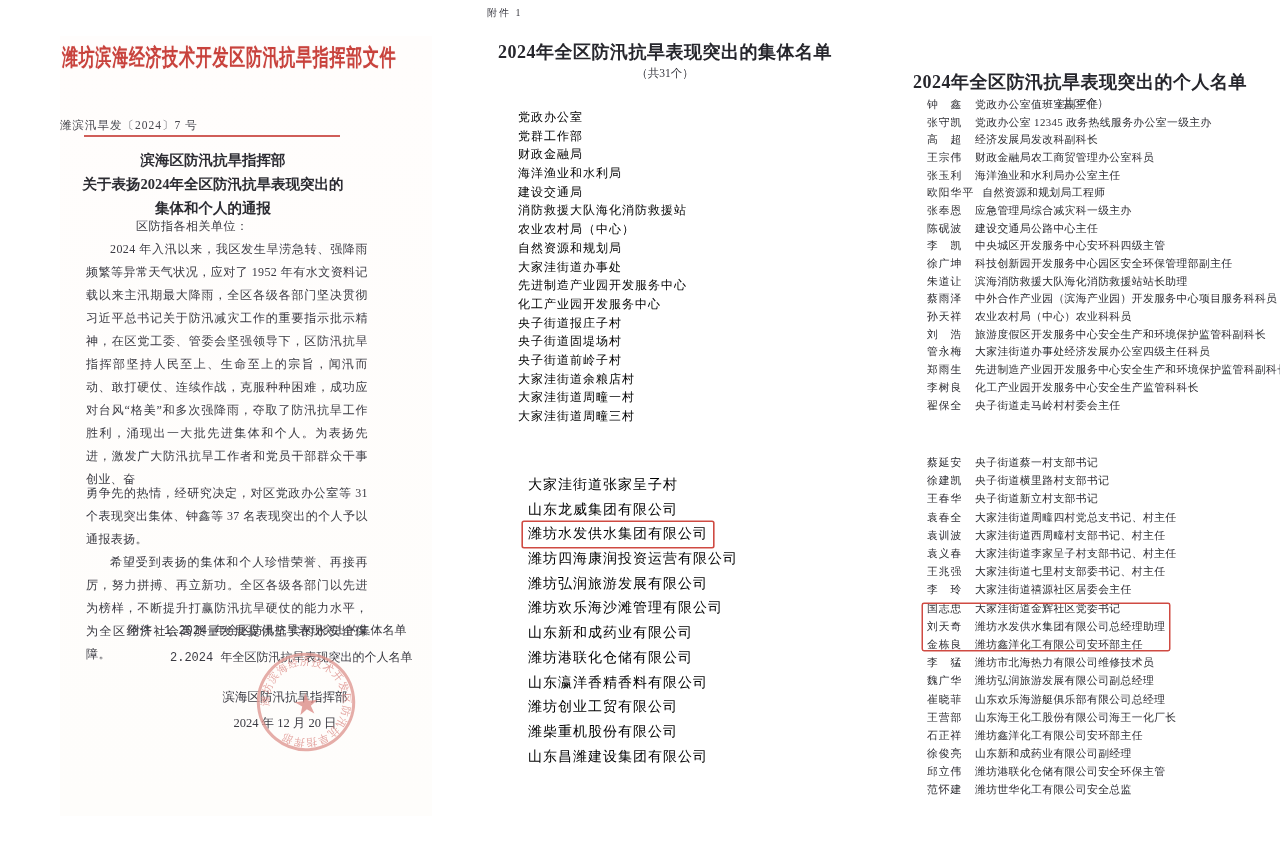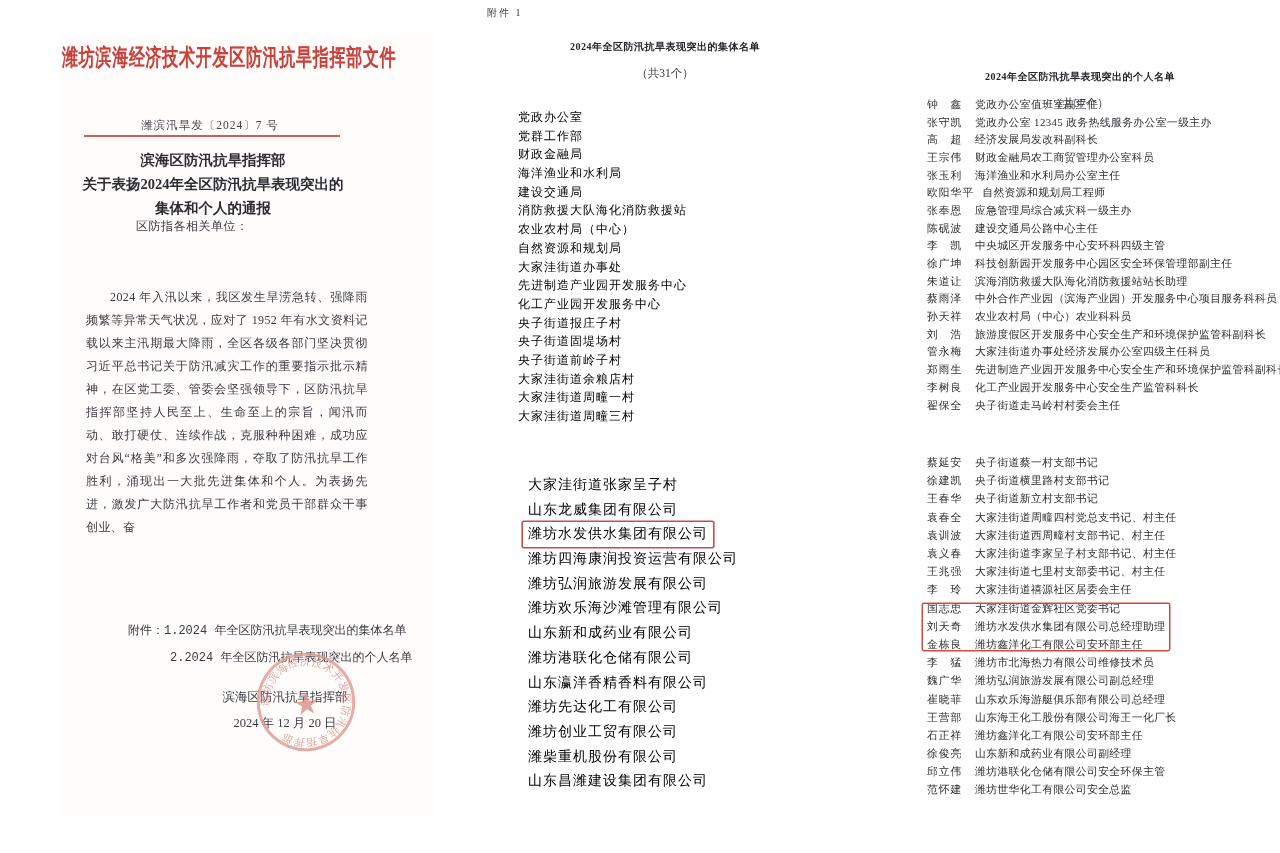--- a/index.html
+++ b/index.html
@@ -9,37 +9,37 @@
   }
   .page{position:absolute;}
   
   .page-notice{left:60px;top:36px;width:372px;height:780px;background:linear-gradient(180deg,#fffdfc, #fefdfb);}
   .red-head{
     position:absolute;left:2px;top:6px;white-space:nowrap;
     font-weight:bold;font-size:21px;color:#c8423c;
     transform:scale(0.76,1.1);transform-origin:left top;letter-spacing:1px;
     text-shadow:0 0 1px rgba(200,66,60,.35);
   }
-  .doc-no{position:absolute;left:0;top:82px;width:300px;text-align:center;font-size:11.5px;color:#45454c;letter-spacing:1px;}
+  .doc-no{position:absolute;left:0;top:82px;width:300px;font-size:11.5px;color:#45454c;letter-spacing:1px;}
   .red-rule{position:absolute;left:24px;top:99px;width:256px;height:2px;background:#c8423c;opacity:.85;}
   .notice-title{position:absolute;left:8px;top:112px;width:290px;text-align:center;font-weight:bold;font-size:14.5px;line-height:24px;color:#2c2c32;}
   .salutation{position:absolute;left:28px;top:182px;font-size:12px;color:#3a3a42;letter-spacing:.5px;padding-left:48px;}
-  .body-block{position:absolute;left:26px;width:282px;font-size:12px;line-height:23px;text-align:justify;color:#3a3a42;letter-spacing:.4px;margin-top:48px;}
+  .body-block{position:absolute;left:26px;width:282px;font-size:12px;line-height:23px;text-align:justify;color:#3a3a42;letter-spacing:.4px;}
   .b1{top:202px;}
   .b2{top:446px;}
   .indent{text-indent:2em;}
   .body-block p{margin:0;}
   .attach-block{position:absolute;left:68px;top:582px;font-size:12px;line-height:27px;color:#3a3a42;font-family:Liberation Mono, monospace;}
   .attach-line2{padding-left:42px;}
   .sign-block{position:absolute;left:120px;top:648px;width:210px;text-align:center;font-size:12.5px;line-height:26px;color:#3a3a42;}
   .stamp{position:absolute;left:194px;top:614px;width:104px;height:104px;opacity:.8;transform:rotate(-6deg);pointer-events:none;}
   
   .page-collectives{left:460px;top:0;width:410px;height:639px;}
   .attach-tag{position:absolute;left:27px;top:6px;font-size:10px;color:#3c3c44;letter-spacing:2px;}
-  .list-title{position:absolute;left:0;top:40px;width:100%;text-align:center;font-weight:bold;font-size:10px;color:#26262c;letter-spacing:.5px;}
+  .list-title{position:absolute;left:0;top:40px;width:100%;text-align:center;font-weight:bold;font-size:18px;color:#26262c;letter-spacing:.5px;}
   .list-subtitle{position:absolute;left:0;top:66px;width:100%;text-align:center;font-size:11.5px;color:#33333b;}
   .c-list{position:absolute;left:58px;}
   .c-list-1{top:108px;font-size:12px;}
   .c-list-1 .c-item{height:18.7px;line-height:18.7px;}
   .c-list-2{top:473px;left:68px;font-size:14px;}
   .c-list-2 .c-item{height:24.7px;line-height:24.7px;}
   .c-item{white-space:nowrap;color:#000000;letter-spacing:1px;}
   .c-item .c-text{display:inline-block;}
   .c-text.boxed{box-shadow:0 0 0 1.6px #cf4a42;padding:0 5px;margin-left:-5px;border-radius:1px;}
   
@@ -66,20 +66,24 @@
     <div class="red-rule"></div>
     <div class="notice-title">
       <div>滨海区防汛抗旱指挥部</div>
       <div>关于表扬2024年全区防汛抗旱表现突出的</div>
       <div>集体和个人的通报</div>
     </div>
     <div class="salutation">区防指各相关单位：</div>
     <div class="body-block b1">
       <p class="indent">2024 年入汛以来，我区发生旱涝急转、强降雨频繁等异常天气状况，应对了 1952 年有水文资料记载以来主汛期最大降雨，全区各级各部门坚决贯彻习近平总书记关于防汛减灾工作的重要指示批示精神，在区党工委、管委会坚强领导下，区防汛抗旱指挥部坚持人民至上、生命至上的宗旨，闻汛而动、敢打硬仗、连续作战，克服种种困难，成功应对台风“格美”和多次强降雨，夺取了防汛抗旱工作胜利，涌现出一大批先进集体和个人。为表扬先进，激发广大防汛抗旱工作者和党员干部群众干事创业、奋</p>
     </div>
+    <div class="body-block b2">
+      <p>勇争先的热情，经研究决定，对区党政办公室等 31 个表现突出集体、钟鑫等 37 名表现突出的个人予以通报表扬。</p>
+      <p class="indent">希望受到表扬的集体和个人珍惜荣誉、再接再厉，努力拼搏、再立新功。全区各级各部门以先进为榜样，不断提升打赢防汛抗旱硬仗的能力水平，为全区经济社会高质量发展提供坚实的水安全保障。</p>
+    </div>
     <div class="attach-block">
       <div><span>附件：</span><span>1.2024 年全区防汛抗旱表现突出的集体名单</span></div>
       <div class="attach-line2"><span>2.2024 年全区防汛抗旱表现突出的个人名单</span></div>
     </div>
     <div class="sign-block">
       <div>滨海区防汛抗旱指挥部</div>
       <div>2024 年 12 月 20 日</div>
     </div>
     <svg class="stamp" viewBox="0 0 120 120">
       <circle cx="60" cy="60" r="55" fill="none" stroke="#e09a94" stroke-width="3.5"></circle>
@@ -142,21 +146,20 @@
         <div class="c-item"><span class="c-text">潍坊弘润旅游发展有限公司</span></div>
 
         <div class="c-item"><span class="c-text">潍坊欢乐海沙滩管理有限公司</span></div>
 
         <div class="c-item"><span class="c-text">山东新和成药业有限公司</span></div>
 
         <div class="c-item"><span class="c-text">潍坊港联化仓储有限公司</span></div>
 
         <div class="c-item"><span class="c-text">山东瀛洋香精香料有限公司</span></div>
 
-        <div class="c-item"><span class="c-text">潍坊先达化工有限公司</span></div>
 
         <div class="c-item"><span class="c-text">潍坊创业工贸有限公司</span></div>
 
         <div class="c-item"><span class="c-text">潍柴重机股份有限公司</span></div>
 
         <div class="c-item"><span class="c-text">山东昌潍建设集团有限公司</span></div>
       </div>
   </section>
 
   <section class="page page-individuals">

